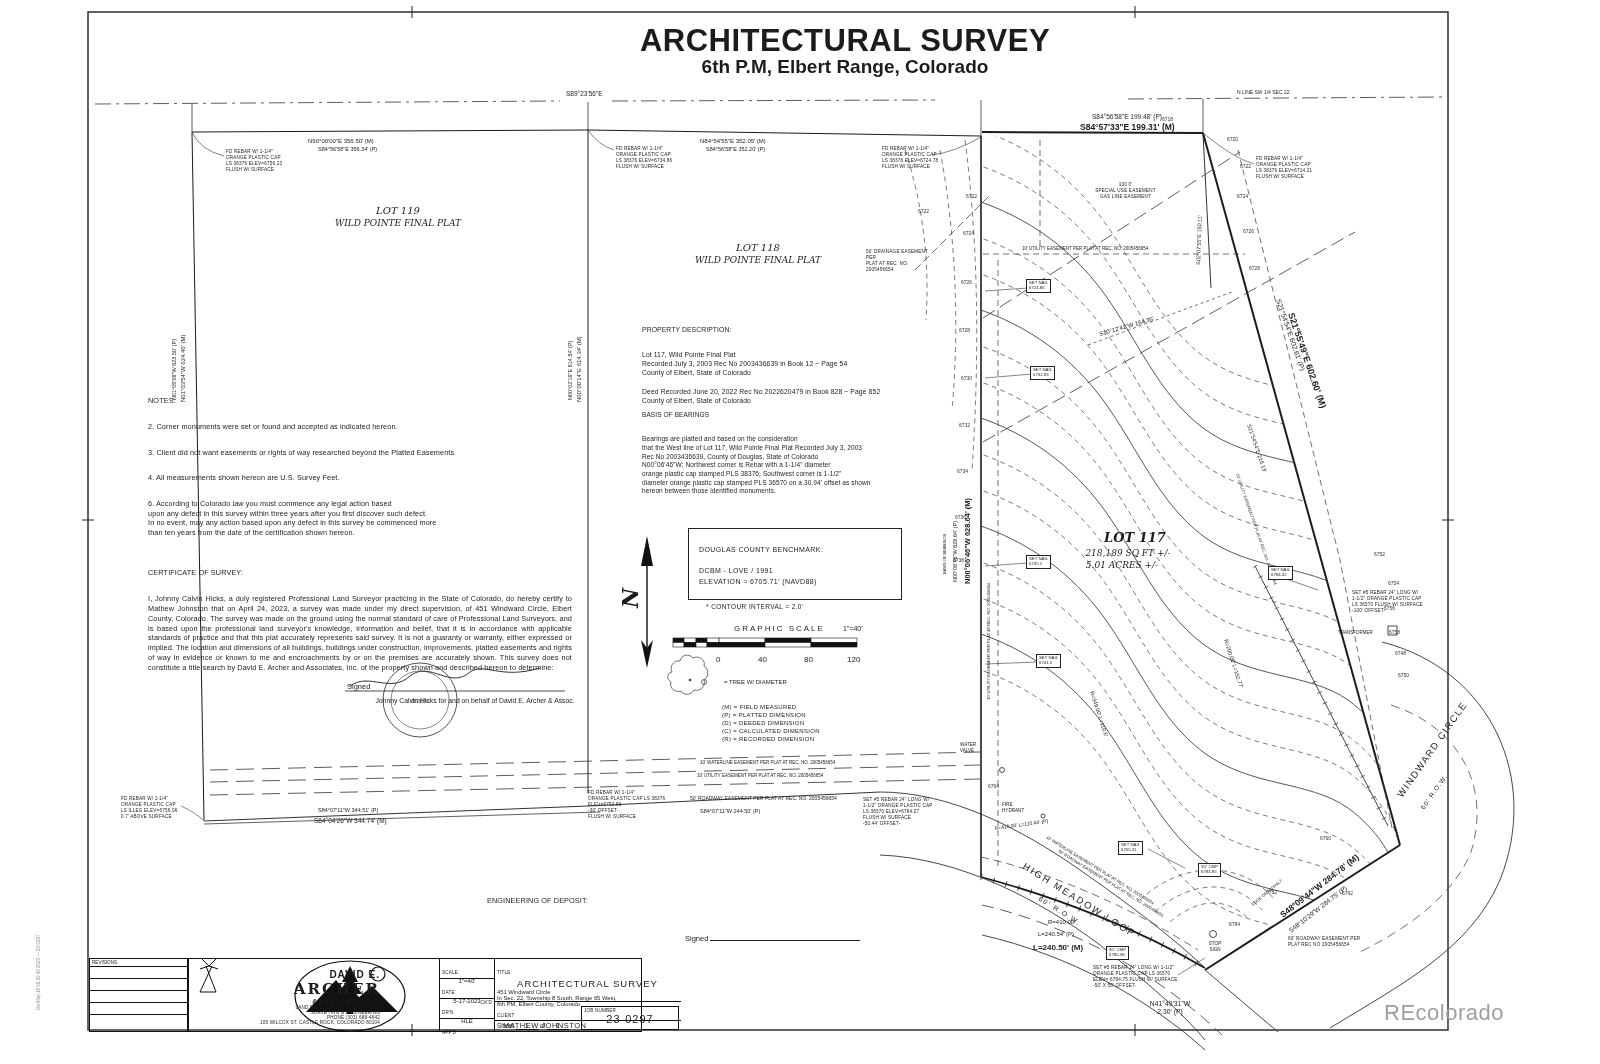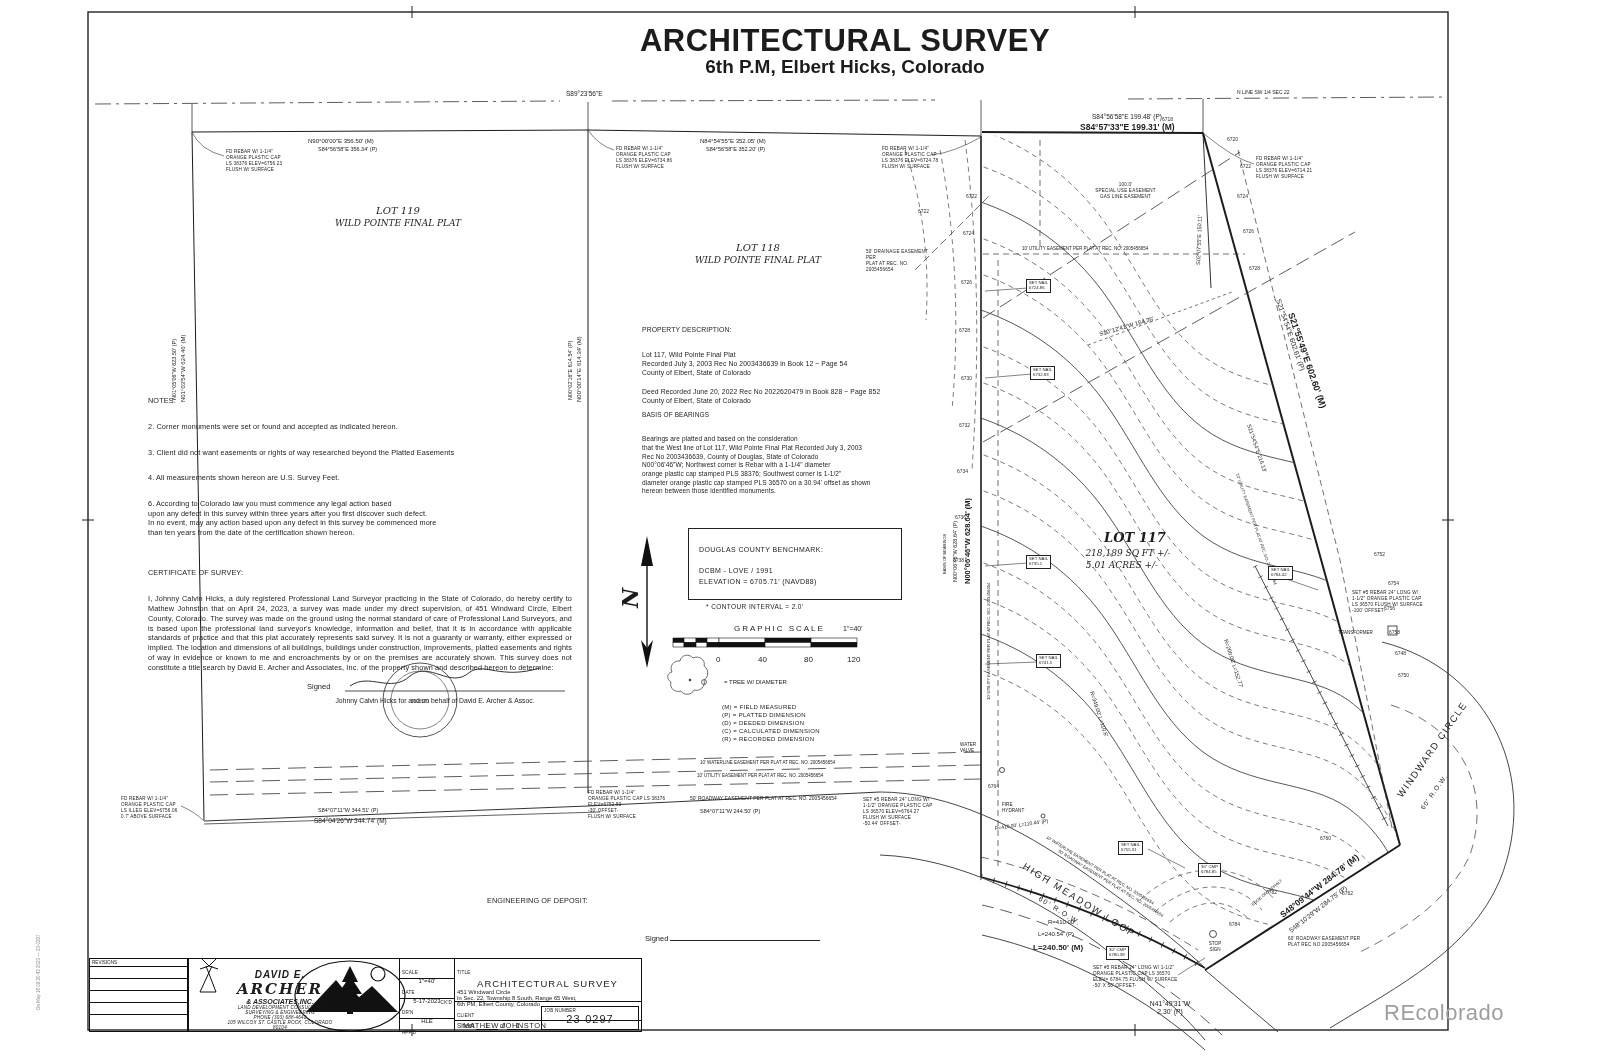--- a/index.html
+++ b/index.html
@@ -1,19 +1,19 @@
 <!DOCTYPE html>
 <html><head>
 <meta charset="utf-8">
 <style>
   html,body{margin:0;padding:0;background:#e8e8e8;}
   .page{position:relative;width:1600px;height:1064px;background:#ffffff;
         font-family:"Liberation Sans",sans-serif;color:#1c1c1c;overflow:hidden;}
   svg.layer{position:absolute;left:0;top:0;}
-  .abs{position:absolute;}
+  .abs{position:absolute;margin-left:40px;}
   .hdr{position:absolute;left:555px;top:24px;width:580px;text-align:center;line-height:1.08;}
   .hdr .t1{font-size:31px;font-weight:bold;letter-spacing:.5px;}
   .hdr .t2,.hdr .t3{font-size:19px;font-weight:bold;}
   .blk{position:absolute;font-size:7.3px;line-height:1.34;letter-spacing:.1px;
        text-align:justify;white-space:pre-line;}
   .blk p{margin:0 0 6px 0;}
   .blk p.hd{text-align:left;margin-bottom:7px;}
   .pdblk{font-size:6.8px;text-align:left;}
   .bobblk{font-size:6.5px;text-align:left;}
   .mon{position:absolute;font-size:4.6px;line-height:1.28;letter-spacing:.2px;white-space:pre-line;}
@@ -332,21 +332,21 @@
       <line x1="209" y1="966" x2="200" y2="969"></line>
           <line x1="209" y1="966" x2="218" y2="969"></line>
     </g>
   </g>
 
   <text transform="translate(40,1010) rotate(-90)" font-size="4.5" fill="#8a8a8a">On May 18 09:20:43 2023 — 23-0297</text>
 </svg>
 
 <div class="hdr">
   <div class="t1">ARCHITECTURAL SURVEY</div>
-  <div class="t3">6th P.M, Elbert Hicks, Colorado</div>
+  <div class="t3">6th P.M, Elbert Range, Colorado</div>
 </div>
 
 <div class="blk" style="left:148px;top:386px;width:424px;">
   <p class="hd">NOTES:</p>
   <p>2. Corner monuments were set or found and accepted as indicated hereon.</p>
   <p>3. Client did not want easements or rights of way researched beyond the Platted Easements</p>
   <p>4. All measurements shown hereon are U.S. Survey Feet.</p>
   <p>6. According to Colorado law you must commence any legal action based
 upon any defect in this survey within three years after you first discover such defect.
 In no event, may any action based upon any defect in this survey be commenced more
@@ -469,21 +469,21 @@
   <div style="font-size:4.6px;padding:1px 2px;border-bottom:.8px solid #111;">REVISIONS</div>
   <div style="height:11px;border-bottom:.8px solid #111;"></div>
   <div style="height:11px;border-bottom:.8px solid #111;"></div>
   <div style="height:11px;border-bottom:.8px solid #111;"></div>
   <div style="height:11px;border-bottom:.8px solid #111;"></div>
   <div style="height:11px;"></div>
 </div>
 
 <div class="tb" style="left:187px;top:958px;width:453px;height:72px;">
 
-  <div class="abs" style="left:32px;top:10px;width:120px;text-align:center;font-style:italic;">
+  <div class="abs" style="left:32px;top:10px;width:120px;text-align:right;">
     <div style="font-size:10px;font-weight:bold;letter-spacing:1px;">DAVID E.</div>
     <div style="font-size:15px;font-weight:bold;letter-spacing:2px;font-family:'DejaVu Serif',serif;">ARCHER</div>
     <div style="font-size:7px;font-weight:bold;">&amp; ASSOCIATES,INC.</div>
     <div class="tbl">LAND DEVELOPMENT CONSULTING</div>
     <div class="tbl">SURVEYING  &amp;  ENGINEERING</div>
     <div class="tbl">PHONE (303) 688-4642</div>
     <div class="tbl">105 WILCOX ST. CASTLE ROCK, COLORADO  80104</div>
   </div>
 
   <div class="abs" style="left:211px;top:0;width:54px;height:72px;border-left:1px solid #111;border-right:1px solid #111;">

